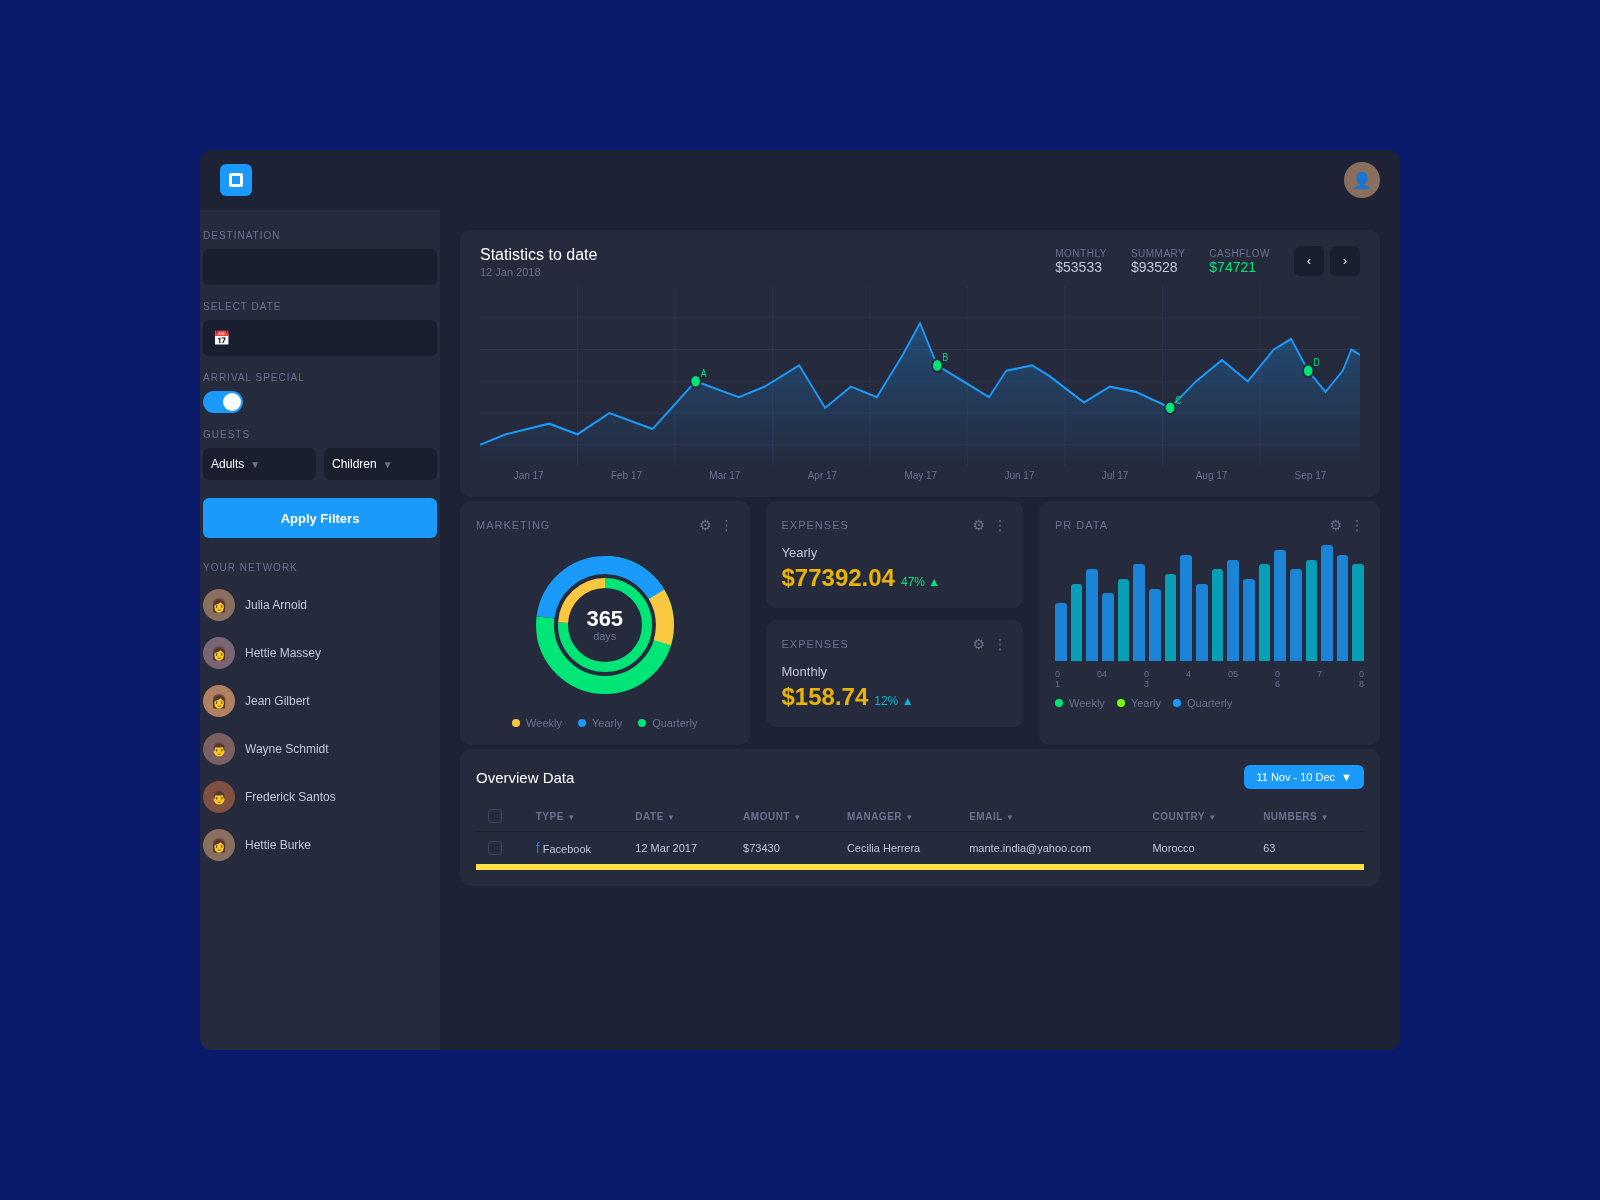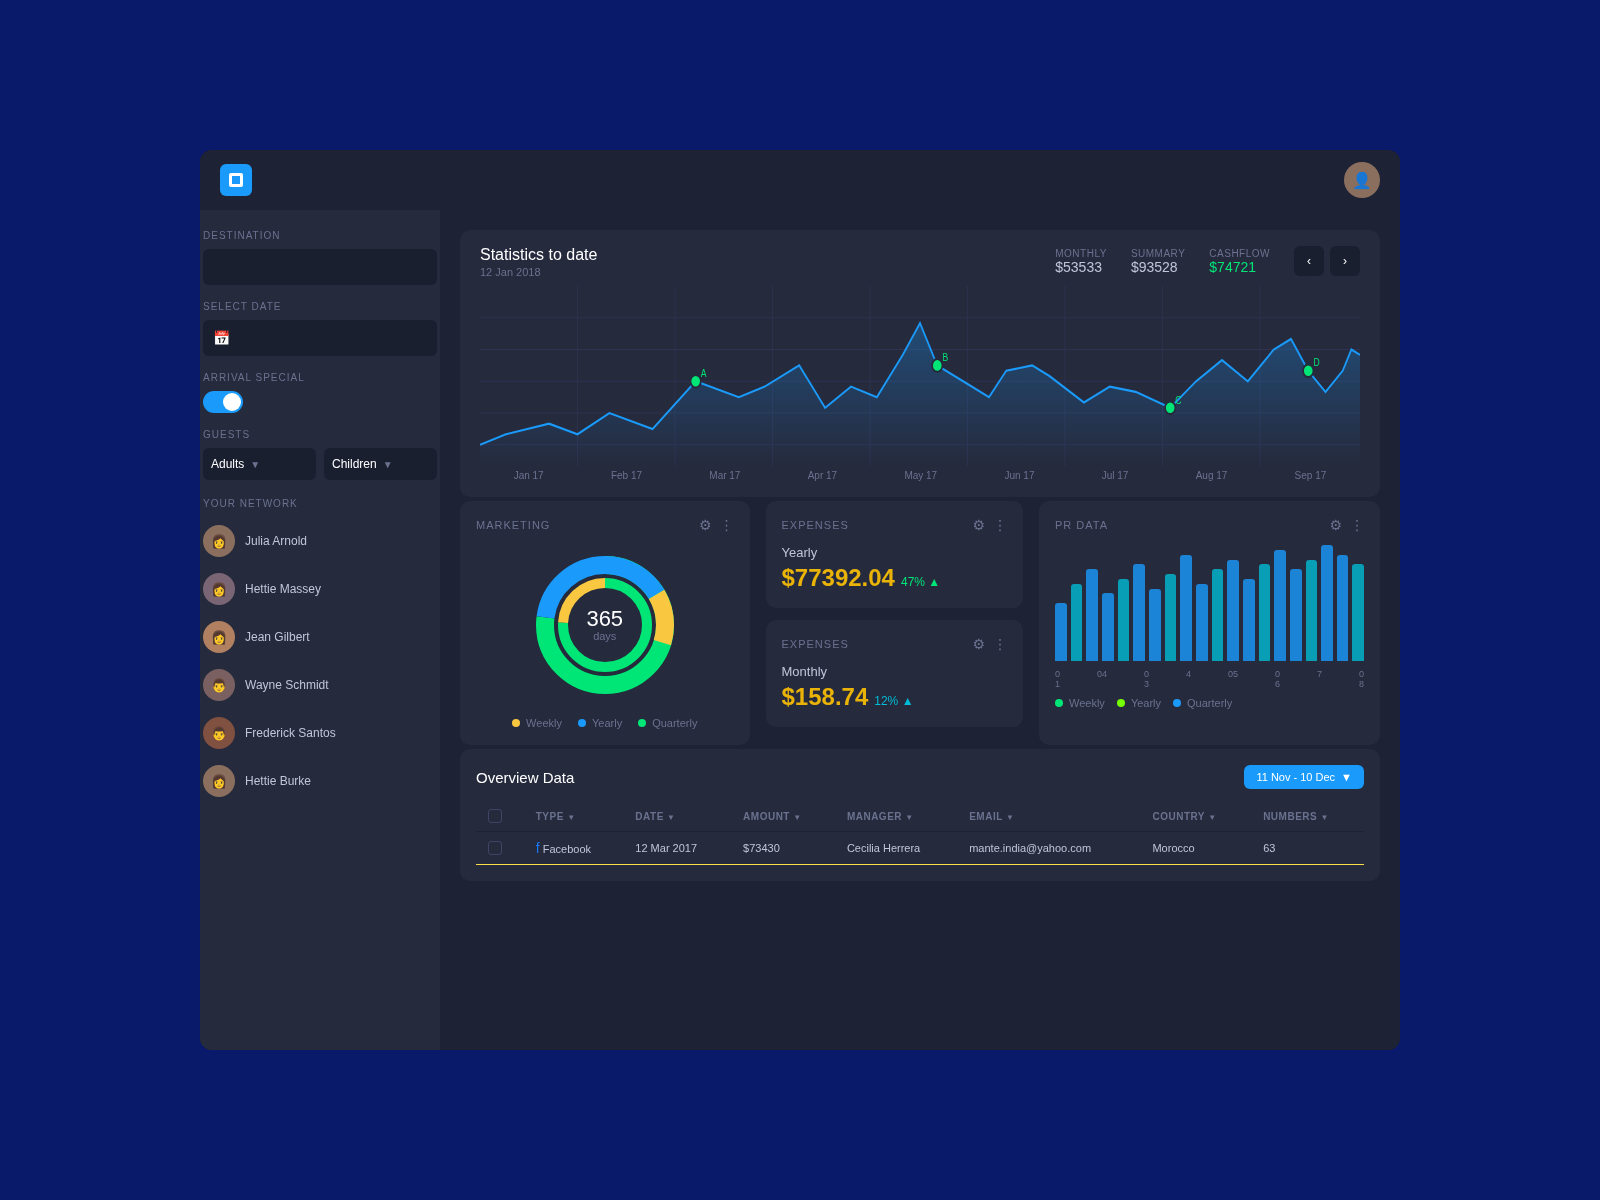--- a/index.html
+++ b/index.html
@@ -271,21 +271,21 @@
     .donut-wrapper {
       position: relative;
       display: flex;
       align-items: center;
       justify-content: center;
     }
     .donut-label-center {
       position: absolute;
       text-align: center;
     }
-    .donut-days { font-size: 22px; color: #fff; font-weight: 400; line-height: 1; }
+    .donut-days { font-size: 22px; color: #fff; font-weight: 700; line-height: 1; }
     .donut-days-text { font-size: 11px; color: #6b7290; }
     .legend-row {
       display: flex;
       gap: 16px;
       margin-top: 12px;
       justify-content: center;
     }
     .legend-item { display: flex; align-items: center; gap: 6px; font-size: 11px; color: #6b7290; }
     .legend-dot { width: 8px; height: 8px; border-radius: 50%; }
     .expense-block {
@@ -353,21 +353,21 @@
       text-align: left;
       padding: 8px 12px;
       letter-spacing: 0.5px;
       text-transform: uppercase;
       border-bottom: 1px solid #1e2235;
     }
     td {
       font-size: 11px;
       color: #c0c5d8;
       padding: 8px 12px;
-      border-bottom: 1px solid #fde047;
+      border-bottom: 6px solid #fde047;
     }
     .th-arrow { font-size: 8px; color: #6b7290; }
     .checkbox { width: 14px; height: 14px; border: 1px solid #3d4566; border-radius: 3px; }
     .fb-icon { color: #1877f2; font-size: 14px; }
   </style>
 </head>
 <body>
 
 <div class="app-window">
 
@@ -401,20 +401,21 @@
         <div class="guest-dropdown">
           <span>Adults</span>
           <span class="dropdown-arrow">▼</span>
         </div>
         <div class="guest-dropdown">
           <span>Children</span>
           <span class="dropdown-arrow">▼</span>
         </div>
       </div>
       <br>
+      <button class="apply-btn">Apply Filters</button>
 
       <div class="sidebar-label">YOUR NETWORK</div>
       <div class="network-section">
         <div class="network-item">
           <div class="network-avatar" style="background:#8b6f5e;">👩</div>
           <span class="network-name">Julia Arnold</span>
         </div>
         <div class="network-item">
           <div class="network-avatar" style="background:#7a6575;">👩</div>
           <span class="network-name">Hettie Massey</span>

